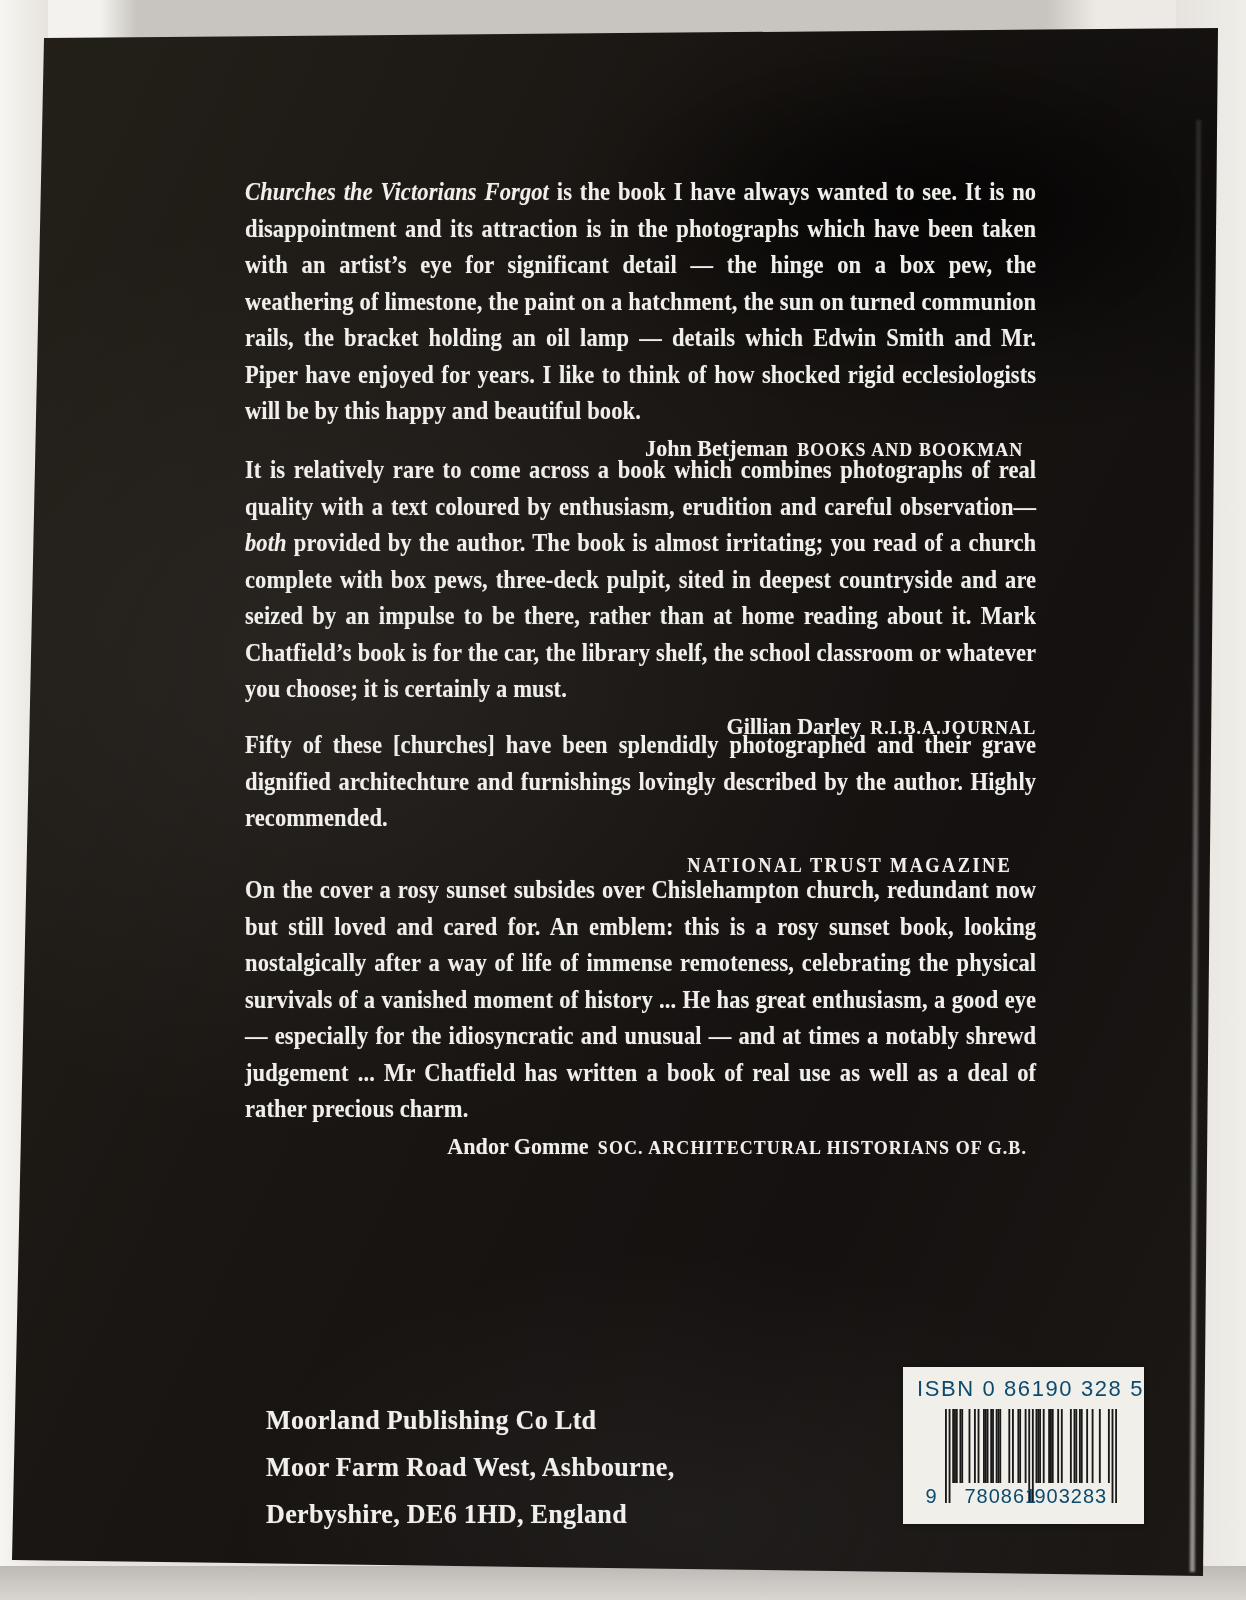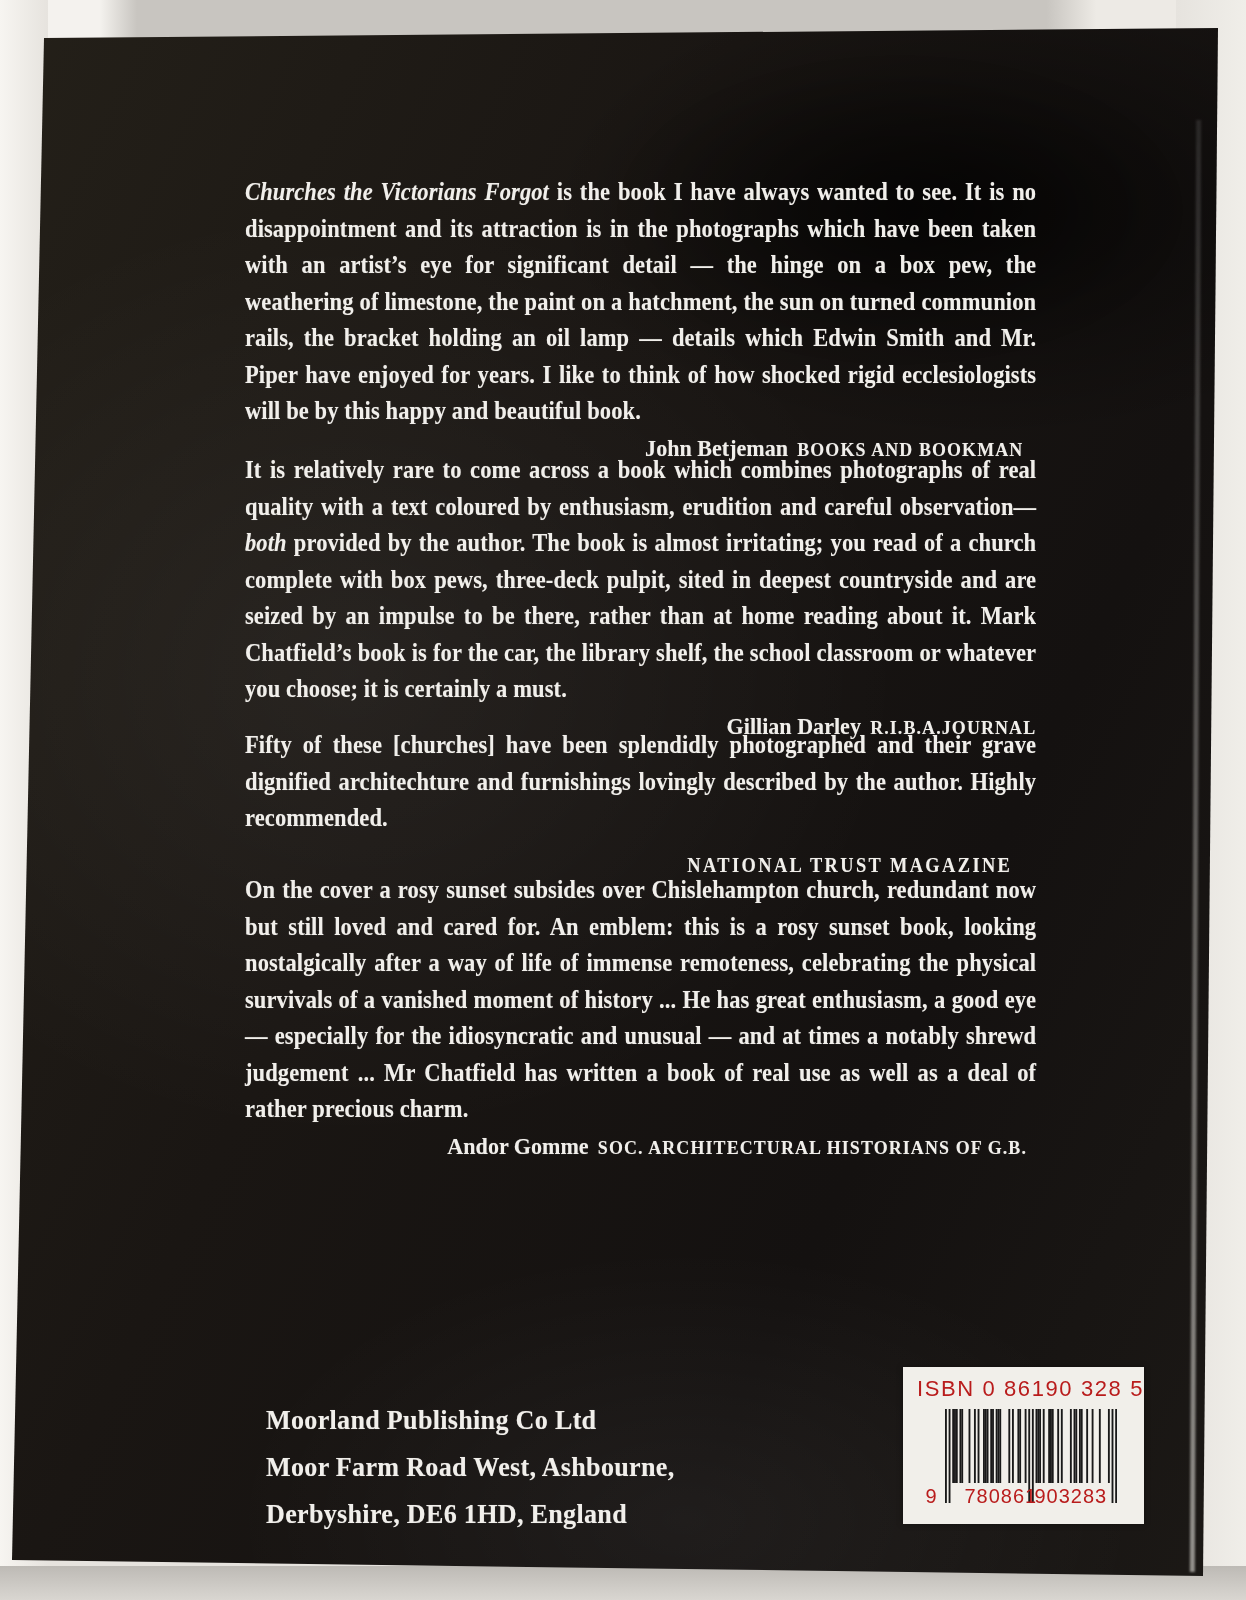--- a/index.html
+++ b/index.html
@@ -50,21 +50,21 @@
 
   
   .publisher { position:absolute; left:266px; top:1396px; color:#f1efeb; font-weight:700;
     font-size:27.5px; line-height:47px; letter-spacing:0.3px; transform:scaleX(0.95);
     transform-origin:0 0; text-shadow:0 0 1px rgba(240,238,234,0.35); white-space:nowrap; }
 
   
   .barcode-box { position:absolute; left:903px; top:1367px; width:241px; height:157px;
     background:#f1efea; box-sizing:border-box; padding-top:9px;
     display:flex; flex-direction:column; align-items:center;
-    font-family:"Liberation Sans", sans-serif; color:#b91c1c;
+    font-family:"Liberation Sans", sans-serif; color:#0c4a6e;
     box-shadow:0 0 6px rgba(0,0,0,0.35); }
   .isbn-label { font-size:22px; letter-spacing:1.6px; white-space:nowrap; margin-left:14px; }
   .bars-wrap { position:relative; width:172px; height:96px; margin-top:7px; margin-left:14px; }
   .bars-wrap svg { position:absolute; left:0; top:0; }
   .bc-digit { position:absolute; bottom:-3px; font-size:20px; letter-spacing:1px; }
   .d-lead { left:-19px; }
   .d-g1 { left:20px; width:72px; text-align:center; }
   .d-g2 { left:90px; width:72px; text-align:center; }
 </style>
 </head>

